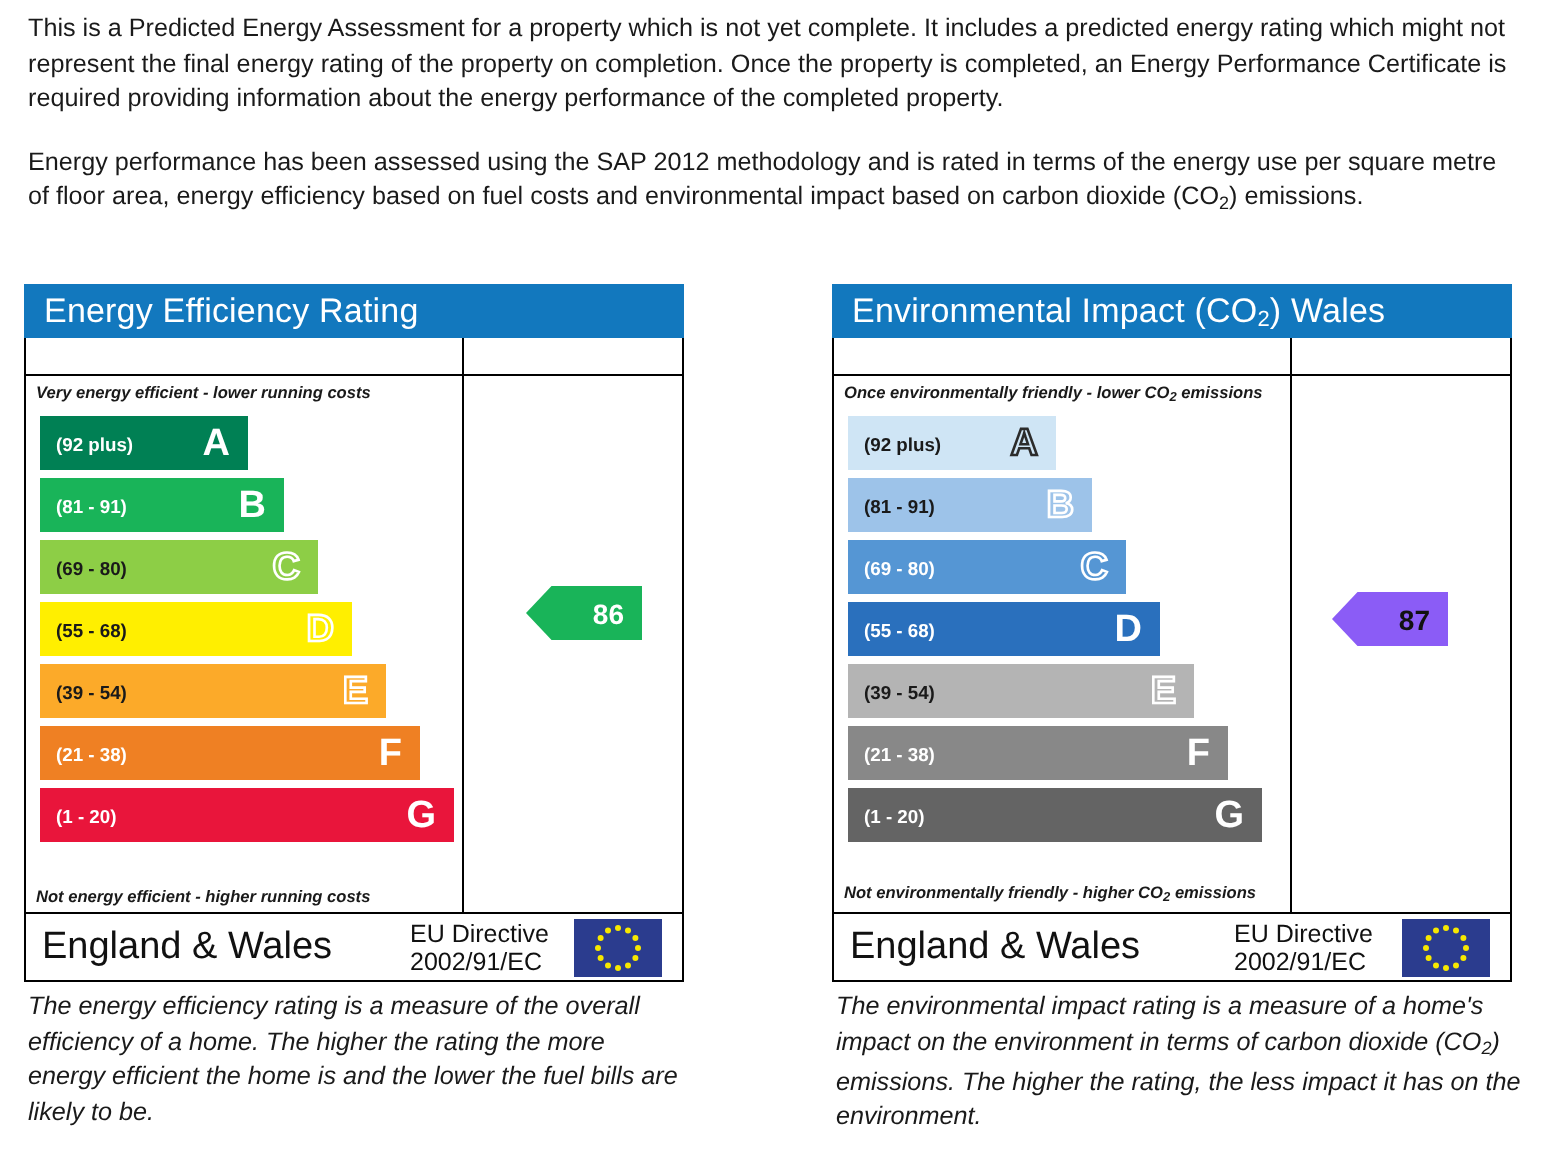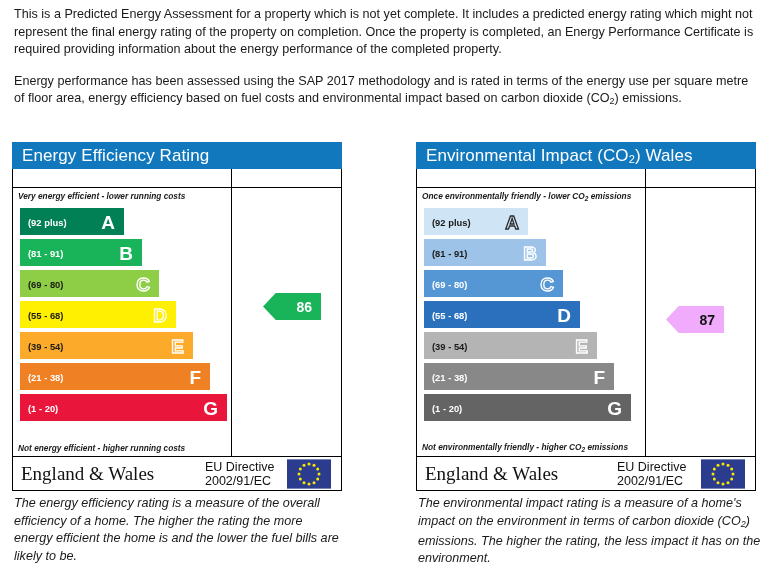--- a/index.html
+++ b/index.html
@@ -169,21 +169,20 @@
     height: 33px;
   }
   .region {
     position: absolute;
     left: 8px;
     top: 50%;
     transform: translateY(-50%);
     font-size: 19px;
     color: #111111;
     white-space: nowrap;
-    font-family: Liberation Serif, serif;
   }
   .directive {
     position: absolute;
     top: 50%;
     transform: translateY(-50%);
     font-size: 12.5px;
     line-height: 14px;
     color: #111111;
     text-align: left;
     white-space: nowrap;
@@ -214,21 +213,21 @@
   }
   .note-left  { left: 14px; width: 330px; }
   .note-right { left: 418px; width: 348px; }
   .note sub { font-size: 9px; vertical-align: -0.2em; }
 </style>
 </head>
 <body>
 
 <div class="intro">
   <p>This is a Predicted Energy Assessment for a property which is not yet complete. It includes a predicted energy rating which might not represent the final energy rating of the property on completion. Once the property is completed, an Energy Performance Certificate is required providing information about the energy performance of the completed property.</p>
-  <p><span>Energy performance has been assessed using the SAP 2017 methodology and is rated in terms of the energy use per square metre of floor area, energy efficiency based on fuel costs and environmental impact based on carbon dioxide (CO</span><sub>2</sub><span>) emissions.</span></p>
+  <p><span>Energy performance has been assessed using the SAP 2012 methodology and is rated in terms of the energy use per square metre of floor area, energy efficiency based on fuel costs and environmental impact based on carbon dioxide (CO</span><sub>2</sub><span>) emissions.</span></p>
 </div>
 
 <div class="panels">
 
   <div class="panel panel-left">
     <div class="panel-title">Energy Efficiency Rating</div>
     <div class="chart-box">
 
       <div class="hdr-row">
         <div class="vdiv"></div>
@@ -339,21 +338,21 @@
           <div class="band" style="width:190px;background:#888888;">
             <span class="band-range">(21 - 38)</span>
             <span class="band-letter">F</span>
           </div>
           <div class="band" style="width:207px;background:#646464;">
             <span class="band-range">(1 - 20)</span>
             <span class="band-letter">G</span>
           </div>
         </div>
 
-        <div class="rating-arrow dark-text" style="left:249px;top:118px;background:#f0abfc;">87</div>
+        <div class="rating-arrow dark-text" style="left:249px;top:108px;background:#8b5cf6;">87</div>
 
         <div class="caption caption-bottom"><span>Not environmentally friendly - higher CO</span><sub>2</sub><span> emissions</span></div>
       </div>
 
       <div class="footer-row">
         <span class="region">England &amp; Wales</span>
         <span class="directive"><span>EU Directive</span><br><span>2002/91/EC</span></span>
         <span class="eu-flag">
           <svg width="44" height="29" viewBox="0 0 44 29" aria-hidden="true">
             <rect width="44" height="29" fill="#2b3c8e"></rect>

